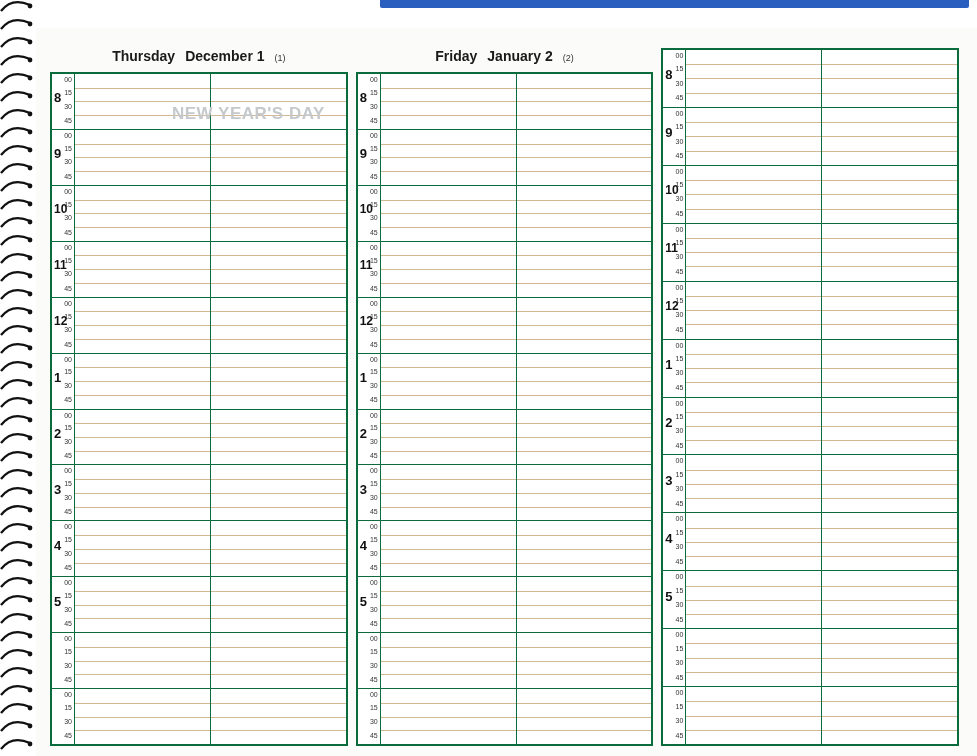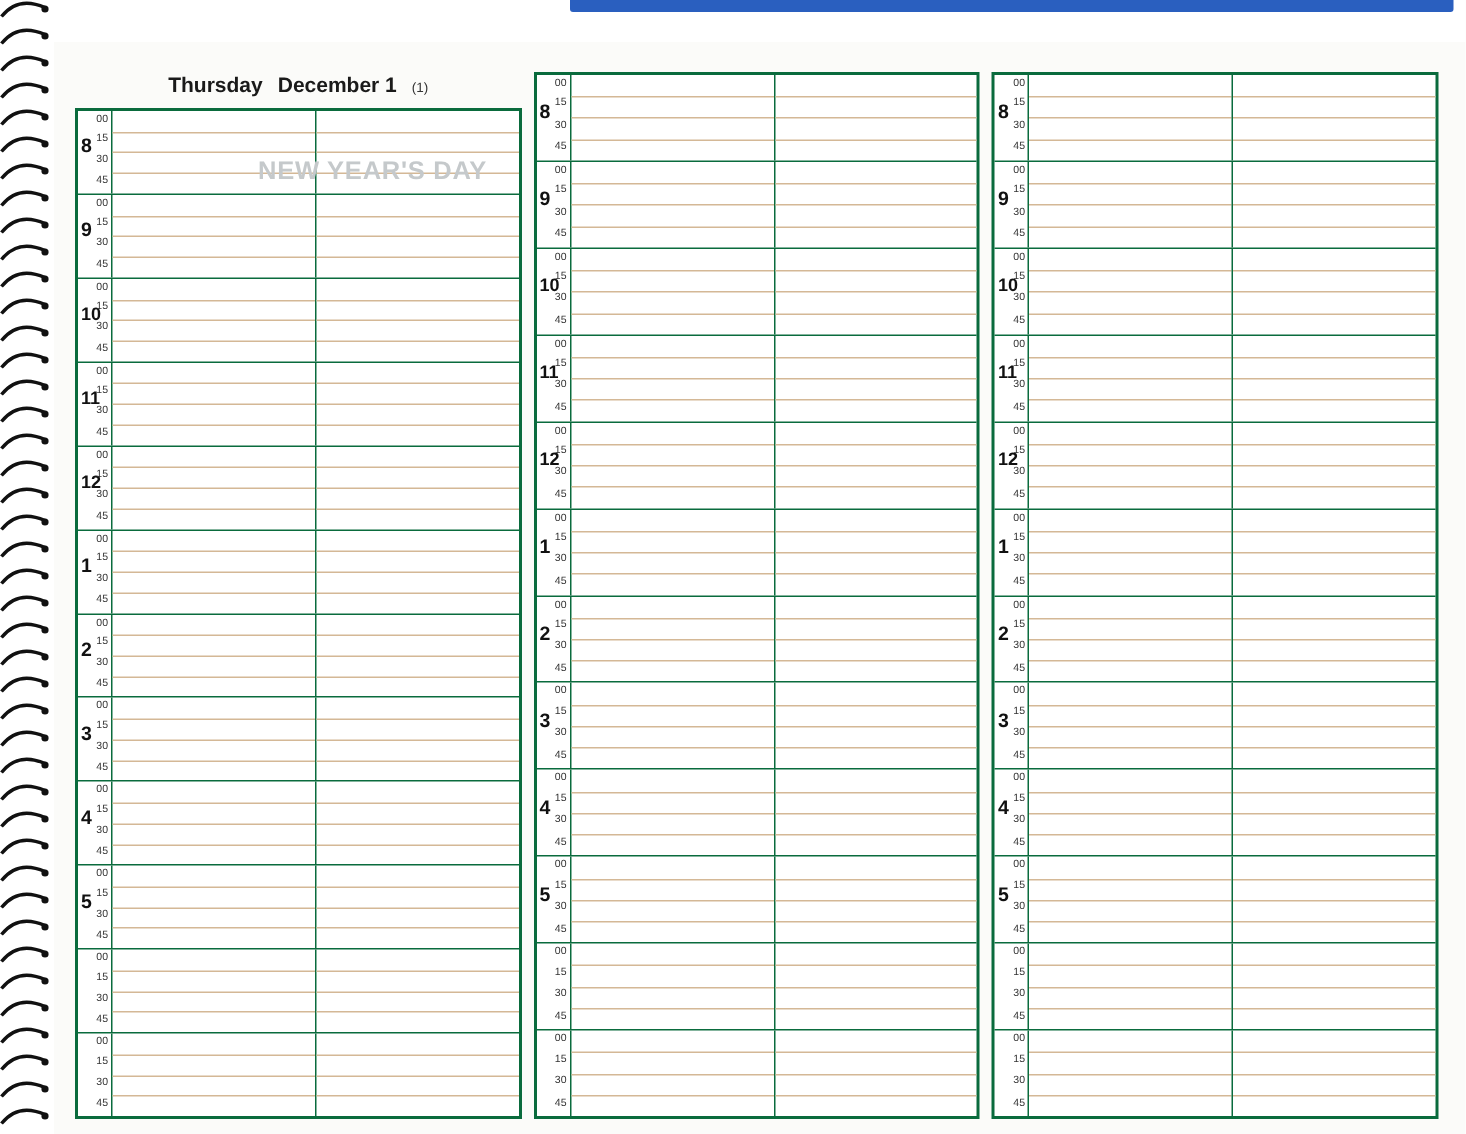--- a/index.html
+++ b/index.html
@@ -600,20 +600,25 @@
                 <div class="tanline" style="top: 25%;"></div>
                 <div class="tanline" style="top: 50%;"></div>
                 <div class="tanline" style="top: 75%;"></div>
               </div>
             </div>
           </div>
           <div class="holiday">NEW YEAR'S DAY</div>
         </div>
       </div>
       <div class="daycol">
+        <div class="dayhdr">
+          <span>Friday</span>
+          <span>January 2</span>
+          <span class="ord">(2)</span>
+        </div>
         <div class="grid">
           <div class="hourblk">
             <div class="timecol">
               <div class="bighour">8</div>
               <div class="min m00">00</div>
               <div class="min m15">15</div>
               <div class="min m30">30</div>
               <div class="min m45">45</div>
             </div>
             <div class="writecols">

